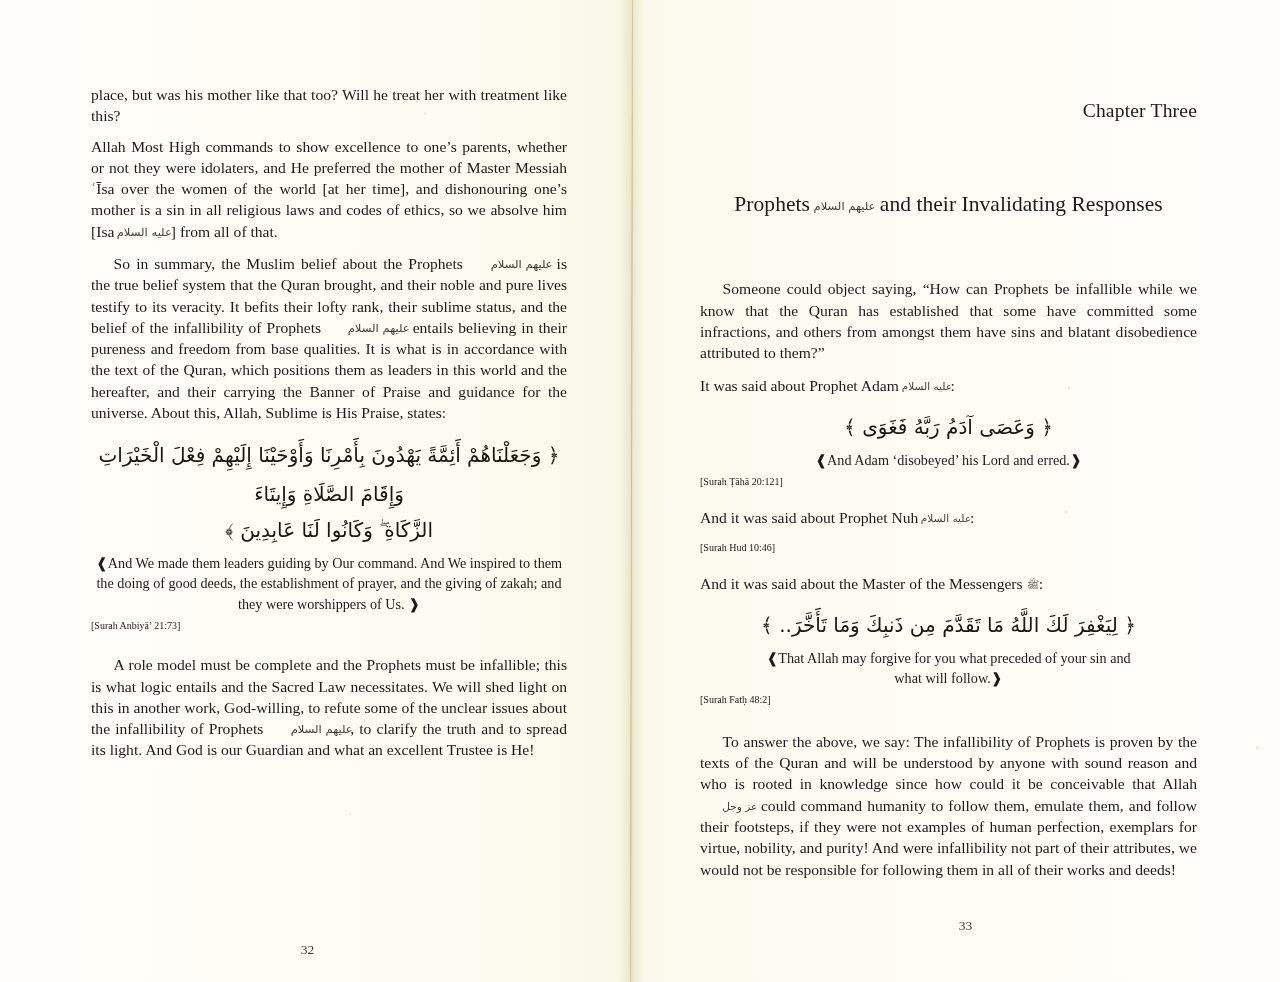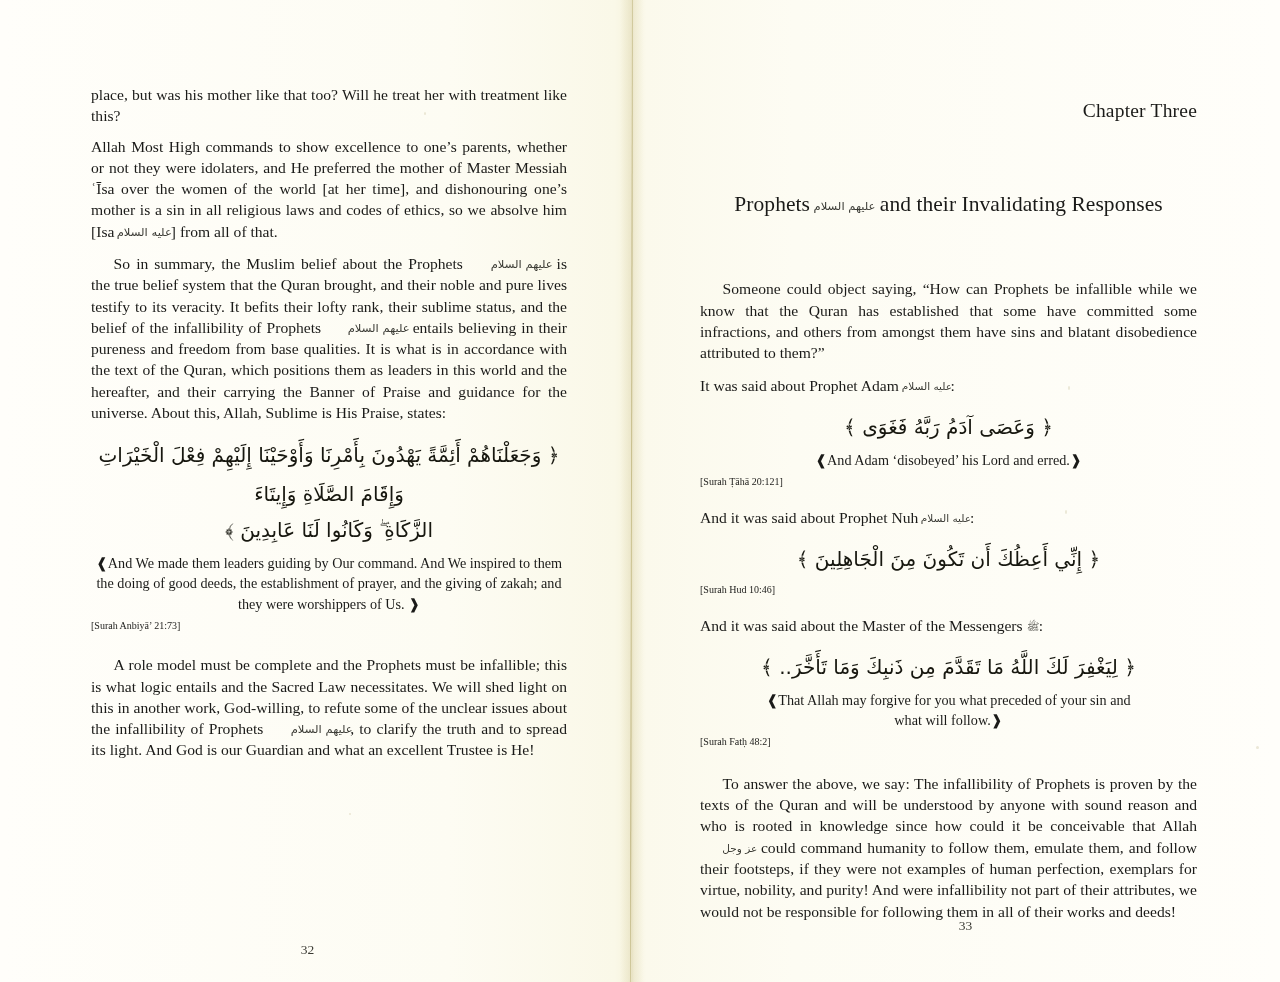--- a/index.html
+++ b/index.html
@@ -209,21 +209,20 @@
 
       <div class="verse">
         <div class="arabic">﴿ وَعَصَى آدَمُ رَبَّهُ فَغَوَى ﴾</div>
         <div class="translation">❰And Adam ‘disobeyed’ his Lord and erred.❱</div>
         <div class="citation">[Surah Ṭāhā 20:121]</div>
       </div>
 
       <p class="noindent" style="margin-top:18px; margin-bottom:6px"><span>And it was said about Prophet Nuh </span><span class="honorific small">عليه السلام</span><span>:</span></p>
 
       <div class="verse">
-        <div class="arabic">﴿ إِنِّي أَعِظُكَ أَن تَكُونَ مِنَ الْجَاهِلِينَ ﴾</div>
         <div class="citation">[Surah Hud 10:46]</div>
       </div>
 
       <p class="noindent" style="margin-top:18px; margin-bottom:6px"><span>And it was said about the Master of the Messengers </span><span class="honorific small">ﷺ</span><span>:</span></p>
 
       <div class="verse">
         <div class="arabic">﴿ لِيَغْفِرَ لَكَ اللَّهُ مَا تَقَدَّمَ مِن ذَنبِكَ وَمَا تَأَخَّرَ.. ﴾</div>
         <div class="translation">
           <span>❰That Allah may forgive for you what preceded of your sin and</span><br>
           <span>what will follow.❱</span>

